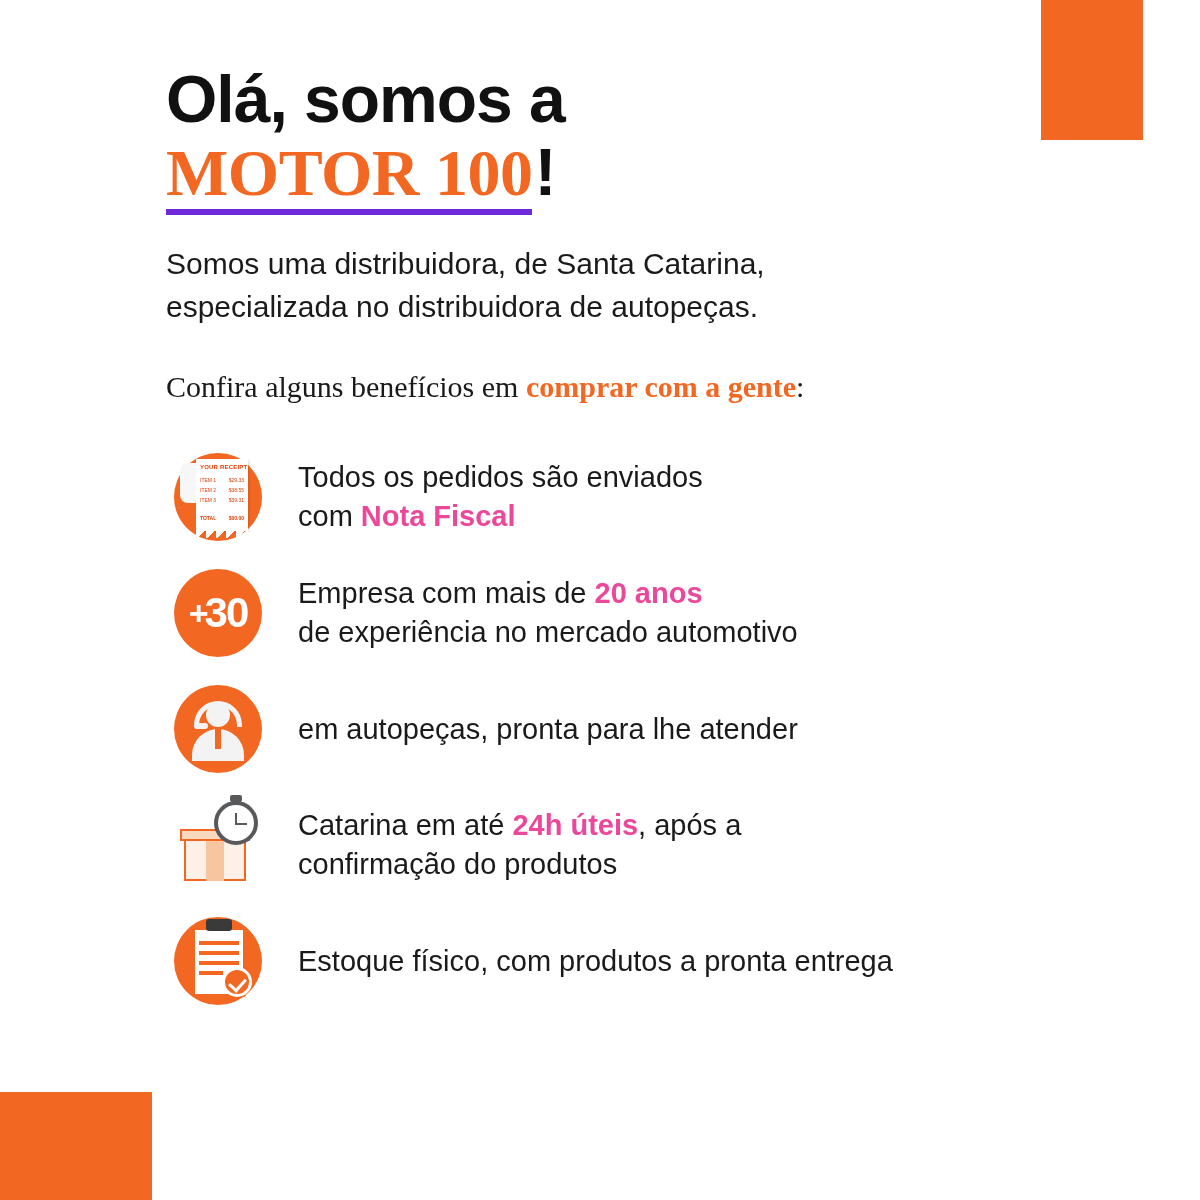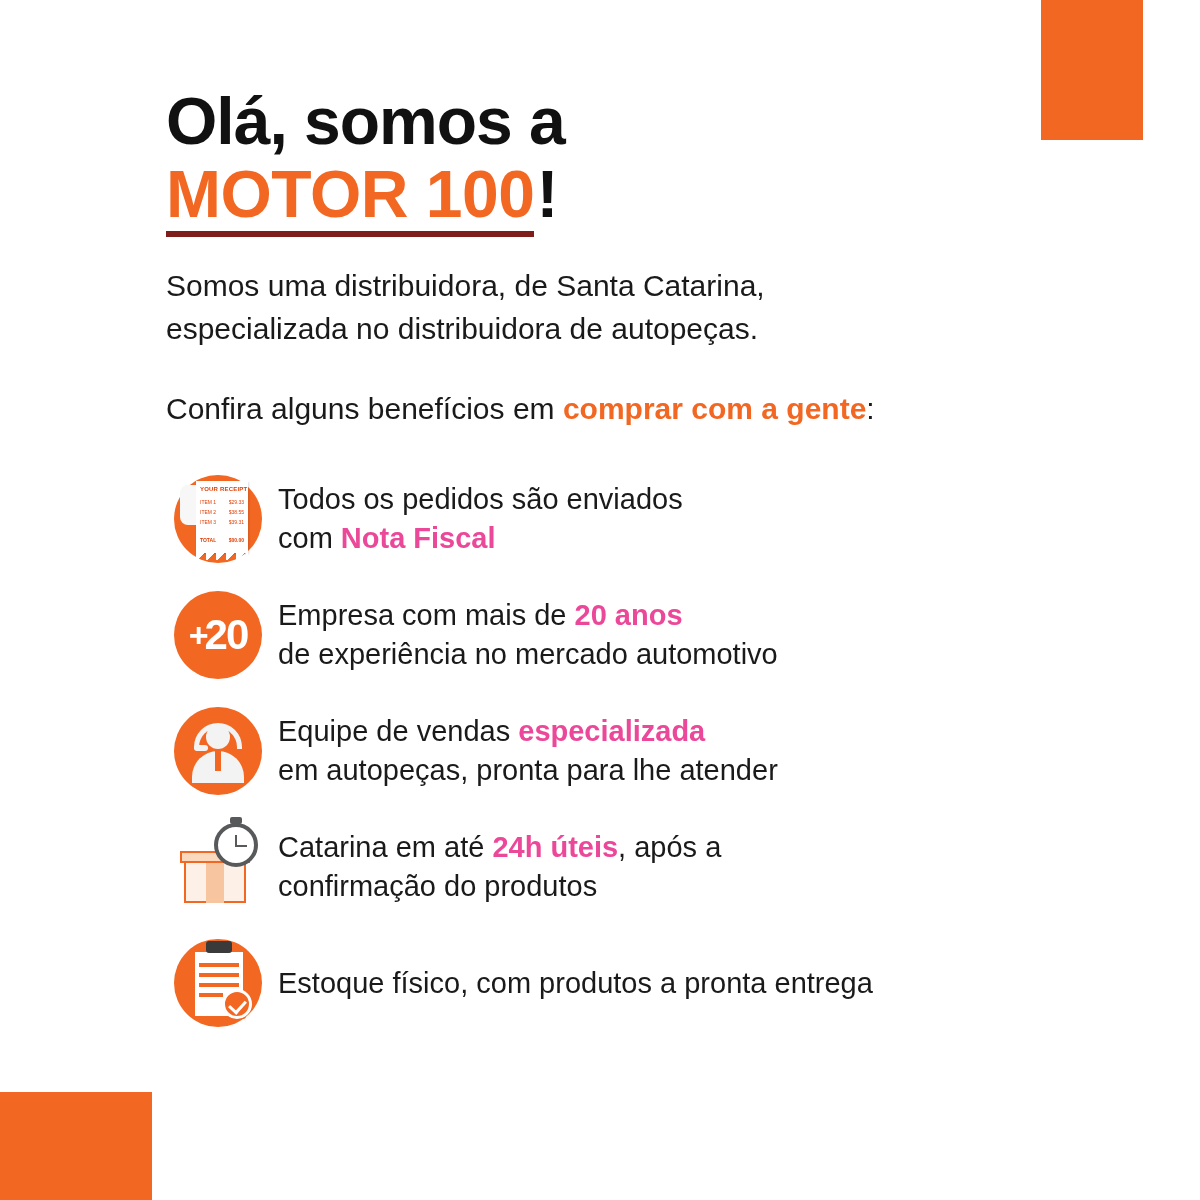--- a/index.html
+++ b/index.html
@@ -31,21 +31,21 @@
     left: 0;
     bottom: 0;
     width: 152px;
     height: 108px;
   }
 
   
   .content {
     position: absolute;
     left: 166px;
-    top: 88px;
+    top: 66px;
     width: 920px;
   }
 
   
   .headline-1 {
     font-size: 66px;
     font-weight: bold;
     letter-spacing: -1px;
     line-height: 1.0;
     color: #111111;
@@ -56,23 +56,24 @@
     font-weight: bold;
     letter-spacing: -0.5px;
     line-height: 1.05;
     margin: 0;
     color: #111111;
     display: flex;
     align-items: baseline;
   }
   .brand {
     color: #f26722;
-    border-bottom: 6px solid #7f1d1d;
+    border-bottom: 6px solid #6d28d9;
     padding-bottom: 2px;
     display: inline-block;
+    font-family: Liberation Serif, serif;
   }
   .bang {
     color: #111111;
     margin-left: 2px;
   }
 
   
   .intro {
     margin-top: 28px;
     font-size: 30px;
@@ -81,35 +82,37 @@
     max-width: 880px;
   }
   .intro .line {
     display: block;
   }
 
   .benefits-lead {
     margin-top: 42px;
     font-size: 30px;
     color: #1a1a1a;
+    font-family: Liberation Serif, serif;
   }
   .benefits-lead .hl {
     color: #f26722;
     font-weight: bold;
   }
 
   
   .benefits {
     margin-top: 38px;
   }
   .benefit {
     display: flex;
     align-items: center;
     min-height: 110px;
     margin-bottom: 6px;
+    gap: 20px;
   }
   .benefit-icon {
     width: 104px;
     min-width: 104px;
     height: 104px;
     position: relative;
     margin-right: 8px;
   }
   .benefit-text {
     font-size: 29px;
@@ -419,40 +422,39 @@
         <span class="ln">Todos os pedidos são enviados</span>
         <span class="ln"><span>com </span><span class="hl">Nota Fiscal</span></span>
       </div>
     </div>
 
     <div class="benefit">
       <div class="benefit-icon">
         <div class="circle"></div>
         <div class="plus30">
           <span class="plus">+</span>
-            <span>20</span>
+            <span>30</span>
         </div>
       </div>
       <div class="benefit-text">
         <span class="ln"><span>Empresa com mais de </span><span class="hl">20 anos</span></span>
         <span class="ln">de experiência no mercado automotivo</span>
       </div>
     </div>
 
     <div class="benefit">
       <div class="benefit-icon">
         <div class="circle"></div>
         <div class="person-mic"></div>
         <div class="person-head"></div>
         <div class="person-mic-arm"></div>
         <div class="person-body"></div>
         <div class="person-tie"></div>
       </div>
       <div class="benefit-text">
-        <span class="ln"><span>Equipe de vendas </span><span class="hl">especializada</span></span>
         <span class="ln">em autopeças, pronta para lhe atender</span>
       </div>
     </div>
 
     <div class="benefit">
       <div class="benefit-icon">
         <div class="box-body"></div>
         <div class="box-strip"></div>
         <div class="box-lid"></div>
         <div class="watch-top"></div>

